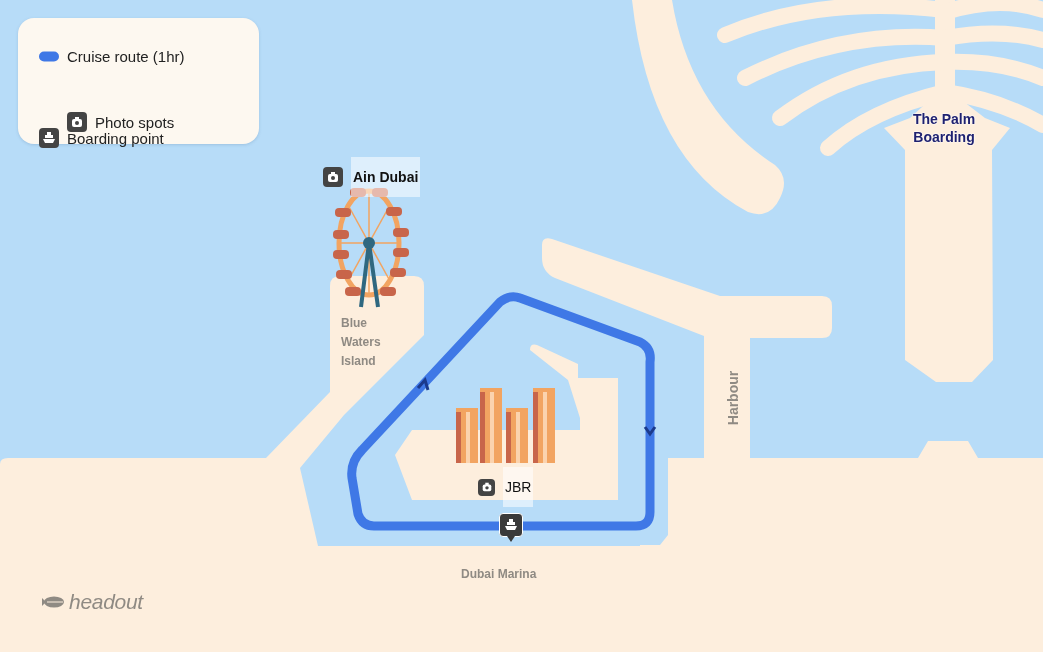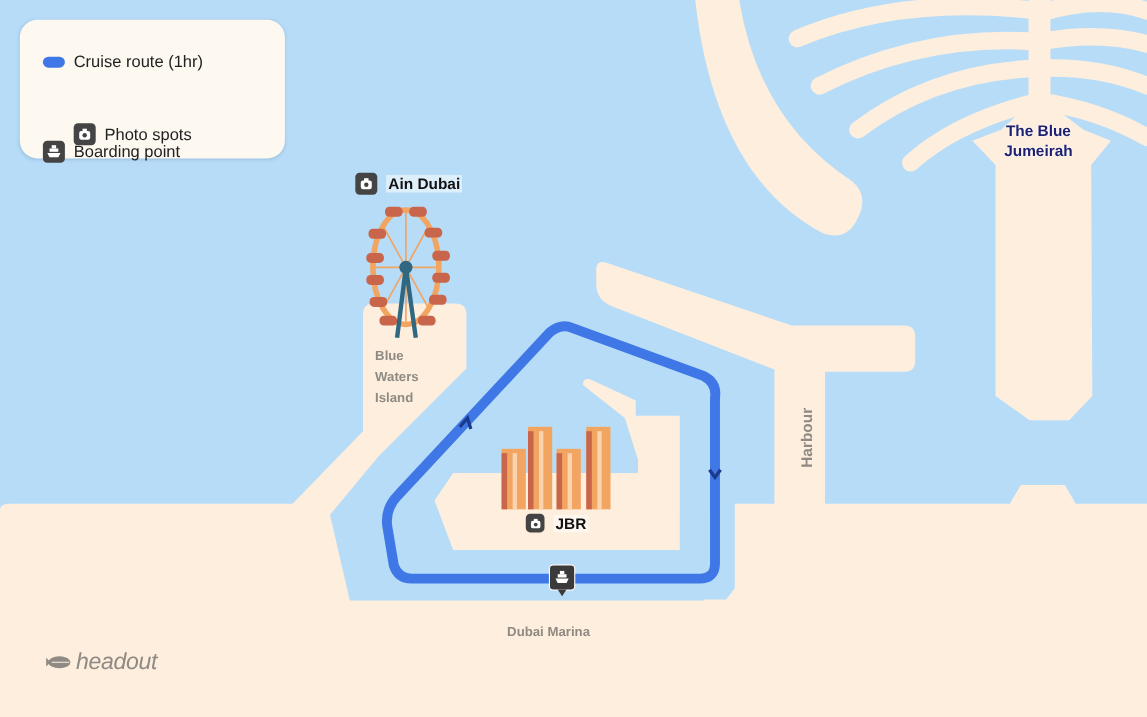--- a/index.html
+++ b/index.html
@@ -4,21 +4,21 @@
   <style>
     html, body { margin: 0; padding: 0; }
     body { width: 1043px; height: 652px; overflow: hidden; position: relative; background: #b7dcf8; font-family: "Liberation Sans", sans-serif; }
     #map { position: absolute; left: 0; top: 0; }
     .legend { position: absolute; left: 18px; top: 18px; width: 241px; height: 126px; background: #fdf8f0; border-radius: 16px; box-shadow: 0 1px 3px rgba(80,120,160,0.25); }
     .legend-row { position: absolute; left: 21px; display: flex; align-items: center; font-size: 15px; color: #222; }
     .legend-row .txt { margin-left: 8px; }
     .route-swatch { width: 20px; height: 10px; background: #3f78e6; border-radius: 5px; }
     .sq-icon { width: 20px; height: 20px; background: #444; border-radius: 4px; display: flex; align-items: center; justify-content: center; }
     .poi-label { position: absolute; display: flex; align-items: center; font-size: 14px; font-weight: bold; color: #111; }
-    .poi-label .txt { margin-left: 8px; background: rgba(255,255,255,0.55); padding: 0 2px; }
+    .poi-label .txt { margin-left: 8px; background: rgba(255,255,255,0.55); padding: 12px 2px; }
     .area-label { position: absolute; font-size: 12px; font-weight: bold; color: #8f8a83; line-height: 19px; }
     .palm-label { position: absolute; font-size: 14px; font-weight: bold; color: #1f2170; line-height: 18px; text-align: center; text-shadow: 0 0 2px #fff, 0 0 2px #fff; }
     .harbour-label { position: absolute; left: 706px; top: 390px; transform: rotate(-90deg); font-size: 14px; font-weight: bold; color: #8f8a83; }
     .brand { position: absolute; left: 41px; top: 590px; display: flex; align-items: center; color: #8f8a83; font-size: 21px; font-style: italic; }
     .brand .txt { margin-left: 4px; letter-spacing: -0.3px; }
     .board-pin { position: absolute; left: 499px; top: 513px; width: 22px; height: 22px; background: #3a3a3a; border-radius: 4px; border: 1px solid #fff; display: flex; align-items: center; justify-content: center; }
     .board-pin:after { content: ""; position: absolute; bottom: -6px; left: 7px; border-left: 4px solid transparent; border-right: 4px solid transparent; border-top: 6px solid #3a3a3a; }
   </style>
 </head>
 <body>
@@ -134,39 +134,39 @@
   <span class="txt">Ain Dubai</span>
 </div>
 <div class="poi-label" style="left:478px;top:467px;">
   <span class="sq-icon" style="width:17px;height:17px;">
     <svg width="12" height="12" viewBox="0 0 14 14">
         <rect x="2" y="4" width="10" height="8" rx="2" fill="#fff"></rect>
         <rect x="5" y="2" width="4" height="3" fill="#fff"></rect>
         <circle cx="7" cy="8" r="2" fill="#444"></circle>
       </svg>
   </span>
-  <span class="txt" style="font-weight:bold;">JBR</span>
+  <span class="txt" style="font-weight:normal;">JBR</span>
 </div>
 
 <div class="board-pin">
   <svg width="14" height="14" viewBox="0 0 14 14">
       <rect x="5" y="1" width="4" height="3" fill="#fff"></rect>
       <rect x="3" y="4" width="8" height="3" fill="#fff"></rect>
       <path d="M1 8 L13 8 L11 12 L3 12 Z" fill="#fff"></path>
     </svg>
 </div>
 
 <div class="area-label" style="left:341px;top:314px;">
   <div>Blue</div>
   <div>Waters</div>
   <div>Island</div>
 </div>
 <div class="palm-label" style="left:905px;top:110px;width:78px;">
-  <div>The Blue</div>
-  <div>Jumeirah</div>
+  <div>The Palm</div>
+  <div>Boarding</div>
 </div>
 <div class="harbour-label">Harbour</div>
 <div class="area-label" style="left:461px;top:565px;text-align:center;">Dubai Marina</div>
 
 <div class="brand">
   <svg width="24" height="14" viewBox="0 0 24 14">
       <ellipse cx="13" cy="7" rx="10" ry="5.5" fill="#8f8a83"></ellipse>
       <path d="M1 3 L5 7 L1 11 Z" fill="#8f8a83"></path>
       <line x1="6" y1="7" x2="22" y2="7" stroke="#fdeedd" stroke-width="1"></line>
     </svg>

